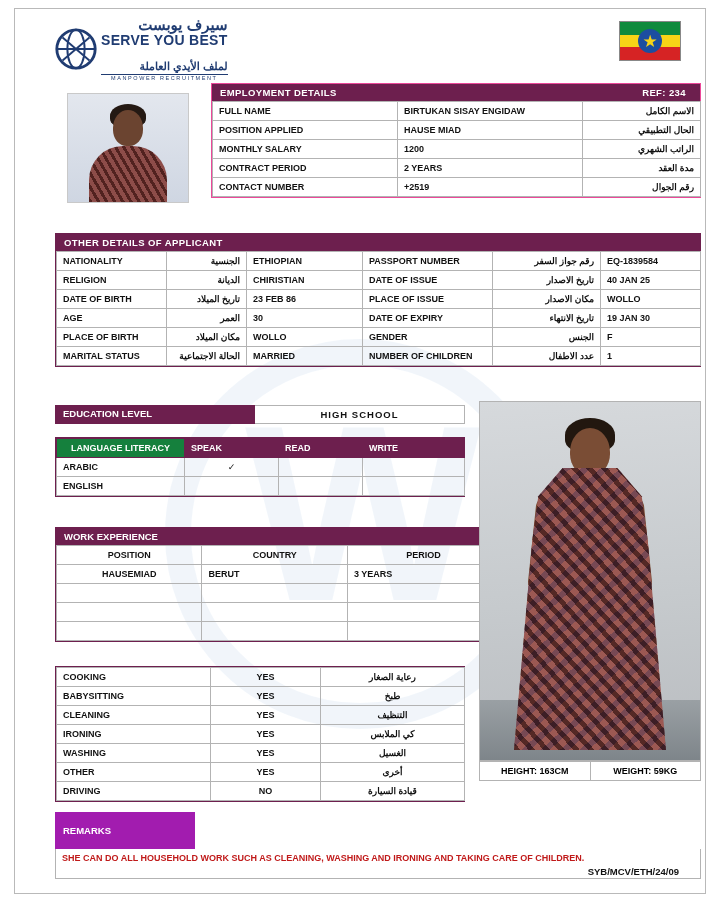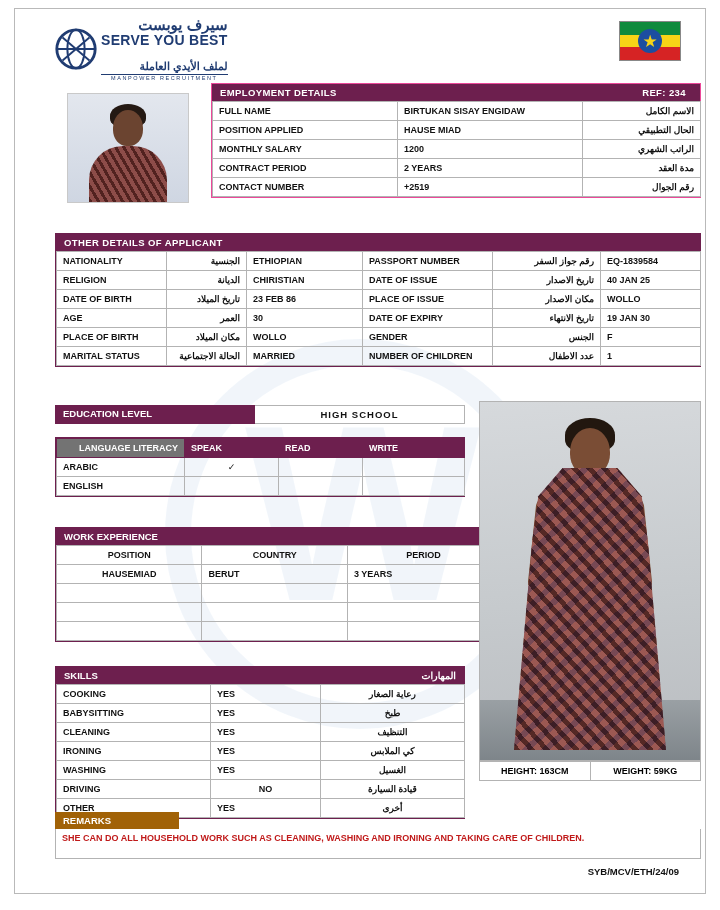--- a/index.html
+++ b/index.html
@@ -290,36 +290,36 @@
   .skills .bar {
     background: #6d1f4e;
     color: #fff;
     font-size: 9.5px;
     font-weight: bold;
     padding: 3px 8px;
     display: flex;
     justify-content: space-between;
   }
   .skills .bar .arh { direction: rtl; }
-  .yes { color: #c01a1a; font-weight: bold; font-size: 9px; }
+  .yes { color: #c01a1a; font-weight: bold; text-align: center; font-size: 9px; }
   .no { color: #c01a1a; font-weight: bold; text-align: center; font-size: 9px; }
 
   
   .remarks {
     position: absolute;
     left: 40px; top: 803px;
     width: 646px;
   }
   .remarks .bar {
-    width: 124px;
-    background: #a16207;
+    width: 140px;
+    background: #a21caf;
     color: #fff;
     font-size: 9.5px;
     font-weight: bold;
-    padding: 3px 8px;
+    padding: 13px 8px;
   }
   .remarks .body {
     border: 1px solid #b3b3b3;
     border-top: none;
     min-height: 30px;
     padding: 4px 6px;
     font-size: 9px;
     font-weight: bold;
     color: #c01a1a;
   }
@@ -564,21 +564,21 @@
     <div class="lang">
       <table class="grid">
         <colgroup>
             <col style="width:128px">
             <col style="width:94px">
             <col style="width:84px">
             <col style="width:102px">
           </colgroup>
         <thead>
           <tr>
-            <th style="background:#737373;color:#fff;text-align:right;border-color:#6d1f4e">LANGUAGE LITERACY</th>
+            <th style="background:#15803d;color:#fff;text-align:center;border-color:#6d1f4e">LANGUAGE LITERACY</th>
             <th style="background:#6d1f4e;color:#fff;text-align:left;border-color:#6d1f4e">SPEAK</th>
             <th style="background:#6d1f4e;color:#fff;text-align:left;border-color:#6d1f4e">READ</th>
             <th style="background:#6d1f4e;color:#fff;text-align:left;border-color:#6d1f4e">WRITE</th>
           </tr>
         </thead>
         <tbody>
           <tr>
             <td class="lbl">ARABIC</td>
             <td class="tick">✓</td>
             <td class="tick"></td>
@@ -628,24 +628,20 @@
           <tr>
             <td class="val ctr"></td>
             <td class="val"></td>
             <td class="val"></td>
           </tr>
         </tbody>
       </table>
     </div>
 
     <div class="skills">
-      <div class="bar">
-        <span>SKILLS</span>
-        <span class="arh">المهارات</span>
-      </div>
       <table class="grid">
         <colgroup>
             <col style="width:154px">
             <col style="width:110px">
             <col style="width:144px">
           </colgroup>
         <tbody>
           <tr>
             <td class="lbl">COOKING</td>
             <td class="yes">YES</td>
@@ -665,28 +661,28 @@
             <td class="lbl">IRONING</td>
             <td class="yes">YES</td>
             <td class="ar ctr">كي الملابس</td>
           </tr>
           <tr>
             <td class="lbl">WASHING</td>
             <td class="yes">YES</td>
             <td class="ar ctr">الغسيل</td>
           </tr>
           <tr>
+            <td class="lbl">OTHER</td>
+            <td class="yes">YES</td>
+            <td class="ar ctr">أخرى</td>
+          </tr>
+          <tr>
             <td class="lbl">DRIVING</td>
             <td class="no">NO</td>
             <td class="ar ctr">قيادة السيارة</td>
-          </tr>
-          <tr>
-            <td class="lbl">OTHER</td>
-            <td class="yes">YES</td>
-            <td class="ar ctr">أخرى</td>
           </tr>
         </tbody>
       </table>
     </div>
 
     <div class="fullphoto">
       <div class="wall"></div>
       <div class="floor"></div>
       <div class="fp-hair"></div>
       <div class="fp-head"></div>

